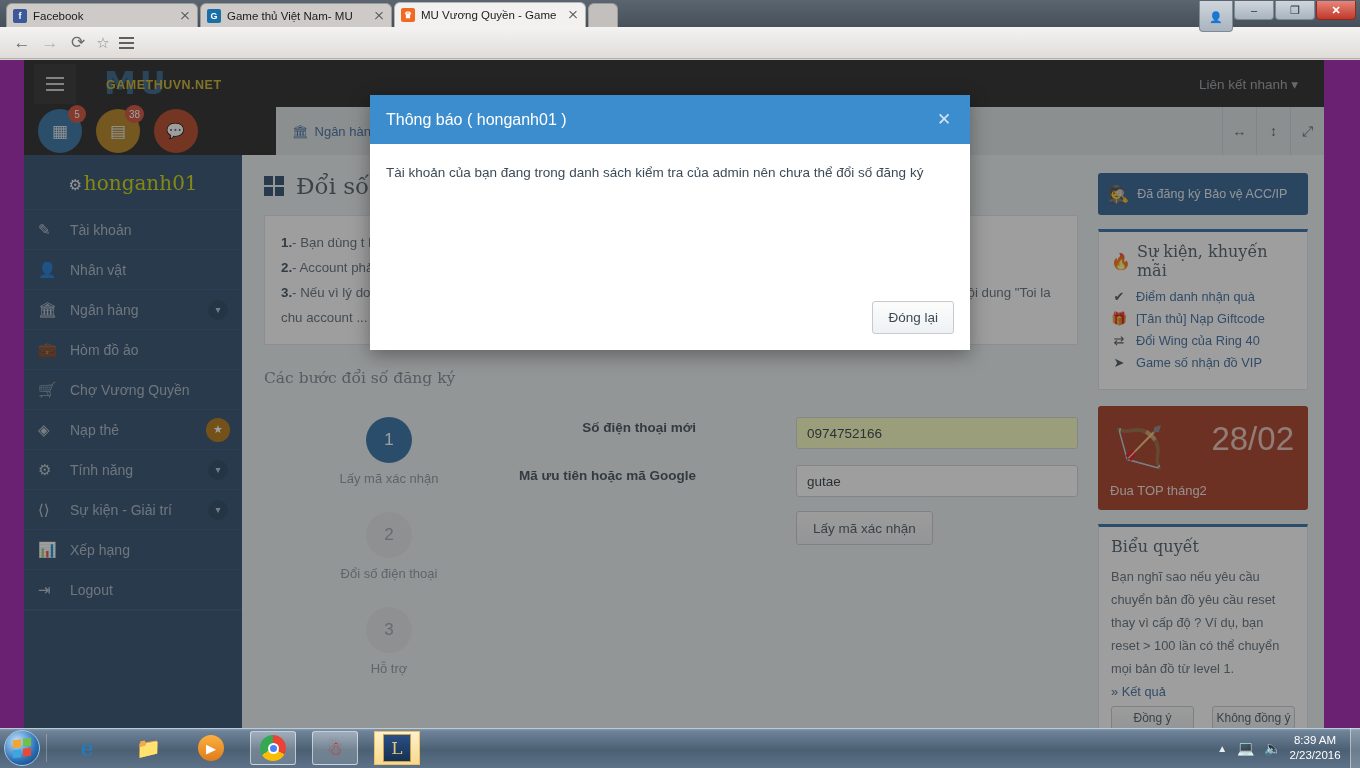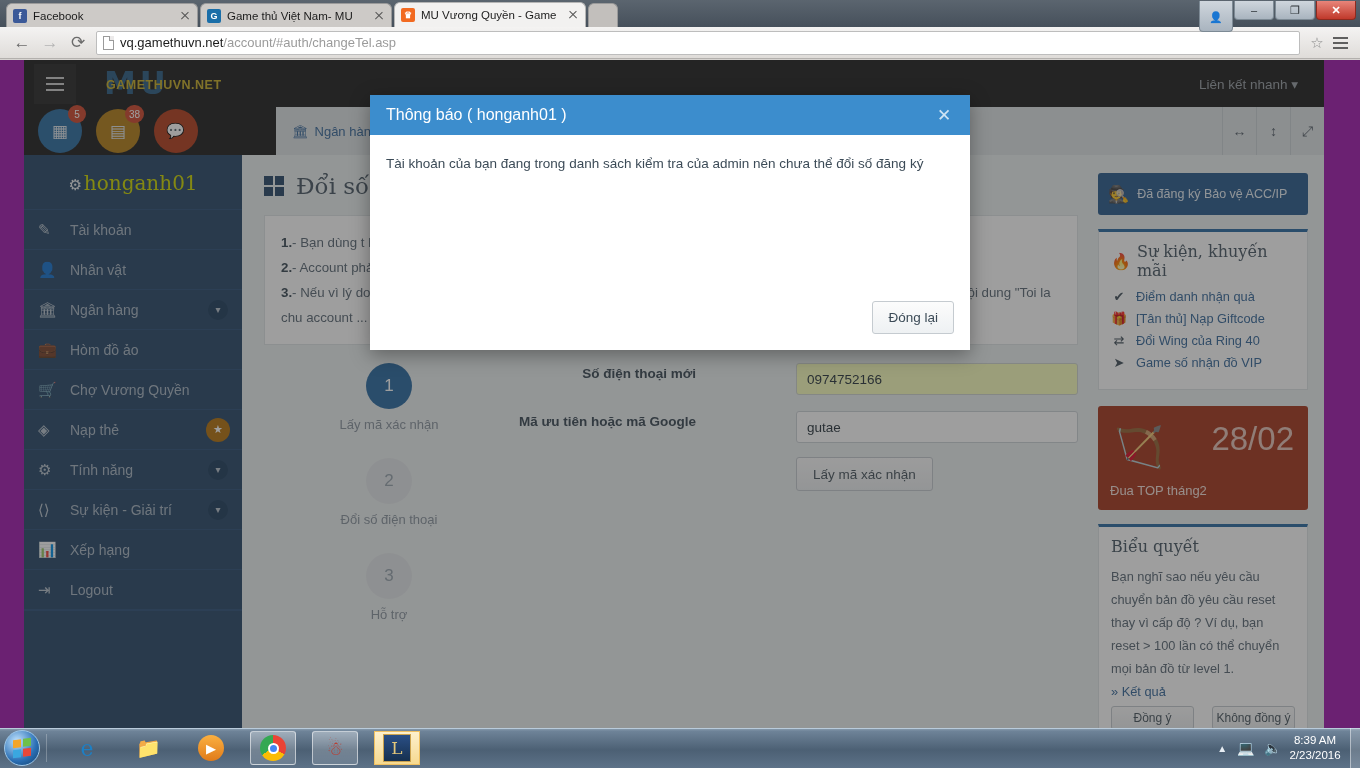--- a/index.html
+++ b/index.html
@@ -178,21 +178,21 @@
                 background:linear-gradient(to bottom,#fbfbfb,#eceff1); font-size:12px; color:#4a5760;
                 font-family:"Liberation Sans", sans-serif; }
 
   
   #dim { position:absolute; left:0; top:0; width:1360px; height:668px;
          background:rgba(40,40,40,0.45); }
 
   
   #modal { position:absolute; left:370px; top:35px; width:600px; height:255px;
            background:#fff; box-shadow:0 5px 18px rgba(0,0,0,.35); }
-  #modal .mhead { height:40px; background:#3c8dcd; display:flex; align-items:center;
+  #modal .mhead { height:49px; background:#3c8dcd; display:flex; align-items:center;
                   padding:0 16px; justify-content:space-between;gap:16px; }
   #modal .mtitle { color:#fff; font-size:16px; }
   #modal .mclose { color:#cfe3f3; font-size:17px; width:20px; text-align:center; }
   #modal .mbody { padding:18px 16px 0; font-size:13.5px; color:#3c4b57; line-height:21px; }
   #modal .mfoot { position:absolute; right:16px; bottom:16px; }
   #modal .mbtn { height:33px; padding:0 15px; border:1px solid #c5cbd0; border-radius:3px;
                  background:linear-gradient(to bottom,#fcfcfc,#eef1f3); font-size:13.5px;
                  color:#3c4b57; font-family:"Liberation Sans", sans-serif; }
 
   
@@ -256,24 +256,20 @@
       <div class="wc close">
           <span class="g">✕</span>
         </div>
     </div>
   </div>
 
   <div class="urlbar">
     <div class="navbtn">←</div>
     <div class="navbtn fwd">→</div>
     <div class="navbtn">⟳</div>
-    <div class="omnibox">
-      <span class="pageicon"></span>
-      <span class="url"><b>vq.gamethuvn.net</b><span>/account/#auth/changeTel.asp</span></span>
-    </div>
     <div class="star">☆</div>
     <div class="hamb">
         <i></i>
         <i></i>
         <i></i>
       </div>
   </div>
 
   <div id="page">
     <div id="site">
@@ -387,20 +383,21 @@
               </span>
             <span>Đổi số</span>
           </div>
 
           <div class="panel">
             <p><b>1.</b><span>- Bạn dùng t                              bằng cách click vào nút lấy mã bên dưới</span></p>
             <p><b>2.</b><span>- Account phải có 1 nhân vật reset trên 20 lần mới được đổi số. Mỗi lần đổi số điện thoại phải cách nhau 72 giờ</span></p>
             <p><b>3.</b><span>- Nếu vì lý do gì đó bạn không nhận được mã đổi số hoặc đổi số thất bại, hãy nhắn yêu cầu đến 0904454444 với nội dung "Toi la chu account ... server VQ muon doi so dt dang ky sang so .... " . Yêu cầu của bạn sẽ được thực hiện trong vòng 24h</span></p>
           </div>
 
+          <div class="steps-title">Các bước đổi số đăng ký</div>
 
           <div class="steps-wrap">
             <div class="stepcol">
               <div class="step on">
                 <div class="circ">1</div>
                 <div class="slabel">Lấy mã xác nhận</div>
               </div>
               <div class="step">
                 <div class="circ">2</div>
                 <div class="slabel">Đổi số điện thoại</div>

